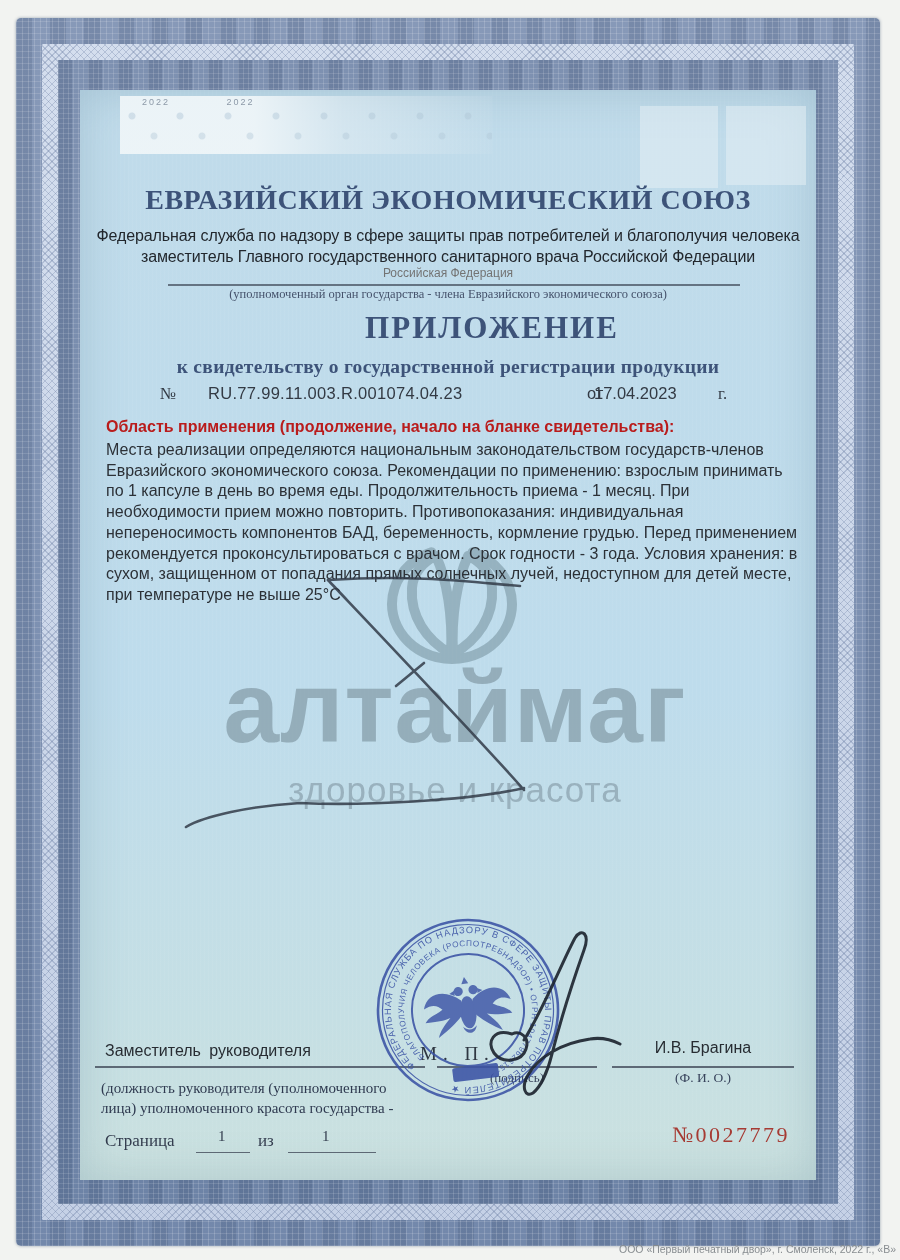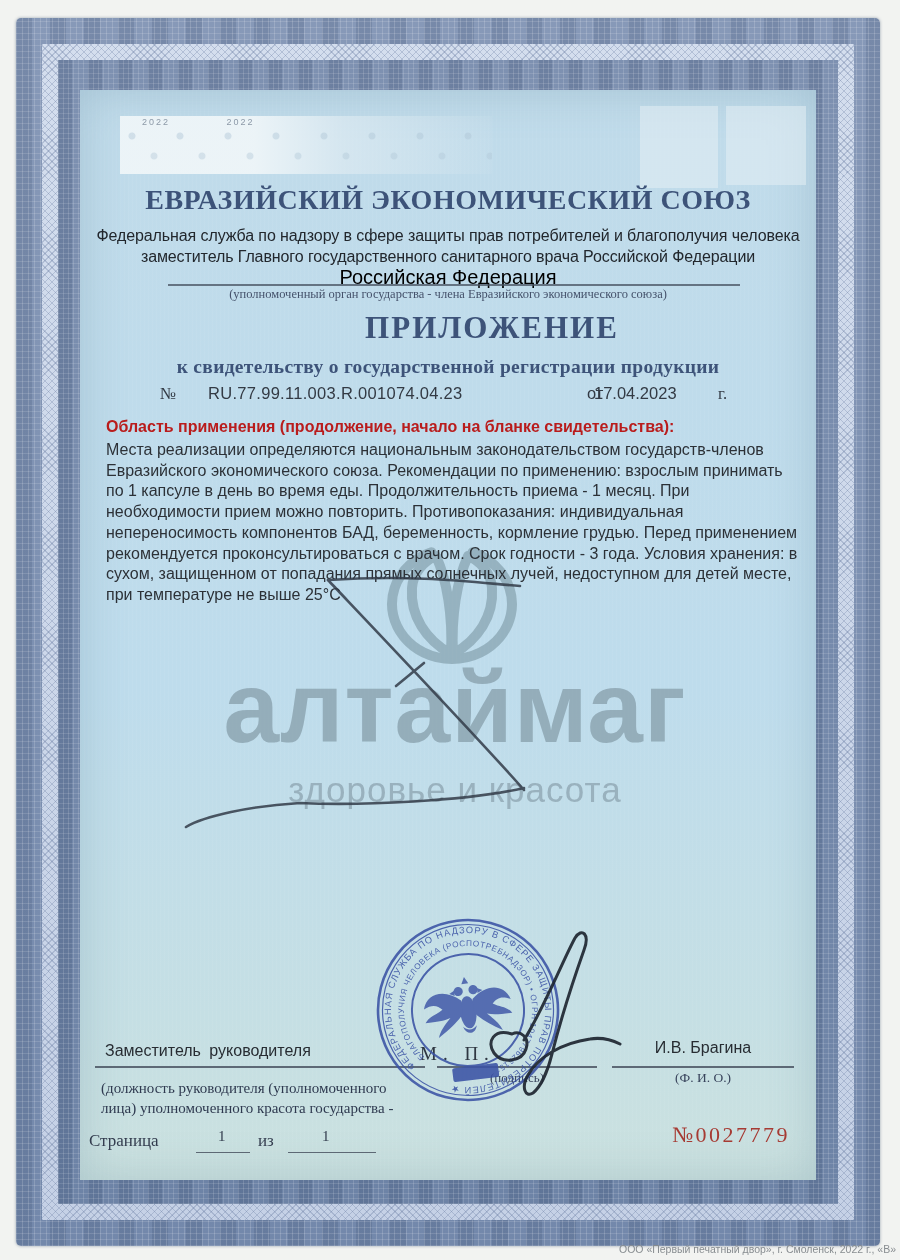--- a/index.html
+++ b/index.html
@@ -24,56 +24,56 @@
       repeating-linear-gradient(90deg, rgba(255,255,255,.14) 0 1px, transparent 1px 5px),
       repeating-linear-gradient(0deg, rgba(255,255,255,.12) 0 1px, transparent 1px 5px),
       repeating-linear-gradient(90deg, rgba(40,60,95,.2) 0 14px, transparent 14px 30px),
       linear-gradient(180deg,#7e91b1,#6d83a6);}
   .paper{position:absolute;left:80px;top:90px;right:84px;bottom:80px;
     background:
       repeating-linear-gradient(90deg, rgba(255,255,255,.05) 0 1px, transparent 1px 4px),
       linear-gradient(180deg,#c0dbea 0%,#bedcec 55%,#c5dfe4 85%,#cbe1df 100%);
     box-shadow:inset 0 0 46px rgba(88,128,150,.28);}
   
-  .sec-strip{left:120px;top:116px;width:372px;height:58px;
+  .sec-strip{left:120px;top:96px;width:372px;height:58px;
     background:
       radial-gradient(circle 5px at 12px 20px, rgba(175,198,214,.45) 0 3px, transparent 4px),
       radial-gradient(circle 5px at 34px 40px, rgba(175,198,214,.4) 0 3px, transparent 4px),
       linear-gradient(90deg, rgba(238,245,248,.95) 0 36%, rgba(226,237,243,.6) 60%, rgba(214,229,238,.12) 100%);
     background-size:48px 48px,48px 48px,100% 100%;}
   .sec-strip .yrs{position:absolute;top:1px;left:22px;font-size:9px;color:#8c99a8;
     letter-spacing:2px;word-spacing:52px;}
   .sec-rect{background:rgba(228,238,244,.55);}
   
   .serif{font-family:"Liberation Serif",serif;}
   .center{left:80px;width:736px;text-align:center;}
   .union-title{top:184px;font-size:28px;font-weight:bold;letter-spacing:.5px;color:#3d5379;}
   .auth{font-size:16px;color:#22272d;letter-spacing:-.1px;}
-  .country{top:266px;font-size:20px;color:#000000;}
+  .country{top:266px;font-size:12px;color:#737373;}
   .country-line{left:168px;top:284px;width:572px;height:1.5px;background:rgba(70,80,95,.75);}
   .country-cap{top:287px;font-size:12.5px;color:#45526b;}
   .doc-title{top:310px;font-size:31px;font-weight:bold;letter-spacing:2px;color:#3d5379;padding-left:44px;}
   .doc-sub{top:356px;font-size:19.5px;font-weight:bold;letter-spacing:.3px;color:#3d5379;}
   .numrow{font-size:16.5px;color:#333a44;top:384px;}
   .scope-h{left:106px;top:418px;width:700px;font-size:16px;font-weight:bold;color:#b91c1c;}
   .scope-p{left:106px;top:440px;width:695px;font-size:16px;line-height:20.7px;color:#2c3137;}
   
   .wm{color:rgba(113,134,145,.55);}
   .wm-brand{left:105px;top:652px;width:700px;text-align:center;font-size:100px;
     font-weight:bold;letter-spacing:1px;line-height:110px;}
   .wm-tag{left:105px;top:770px;width:700px;text-align:center;font-size:35px;
     letter-spacing:1px;color:rgba(113,134,145,.5);}
   
   .sigline{height:1.5px;background:rgba(66,75,90,.8);top:1066px;}
   .pos-title{left:105px;top:1042px;font-size:16px;color:#272c32;word-spacing:4px;}
   .fio{left:612px;top:1039px;width:182px;text-align:center;font-size:16px;color:#272c32;}
   .cap{font-size:13px;color:#39445c;top:1070px;text-align:center;}
   .pos-cap{left:101px;top:1079px;width:352px;font-size:15px;line-height:19.5px;color:#2f3a50;}
   .mp{left:420px;top:1043px;font-size:19px;color:#2f3742;letter-spacing:6px;}
-  .pageword{left:89px;top:1131px;font-size:17px;color:#333c4e;}
+  .pageword{left:105px;top:1131px;font-size:17px;color:#333c4e;}
   .pagenum{font-size:15px;color:#333c4e;top:1128px;}
   .pg-line{height:1.3px;background:rgba(66,75,90,.8);top:1152px;}
   .serial{left:672px;top:1122px;font-size:22px;color:#a63a33;letter-spacing:2.5px;}
   .printer{left:600px;top:1243px;width:296px;text-align:right;font-size:10.5px;color:#878c90;}
   svg{position:absolute;pointer-events:none;}
 </style>
 </head>
 <body>
 
 <div class="page">

